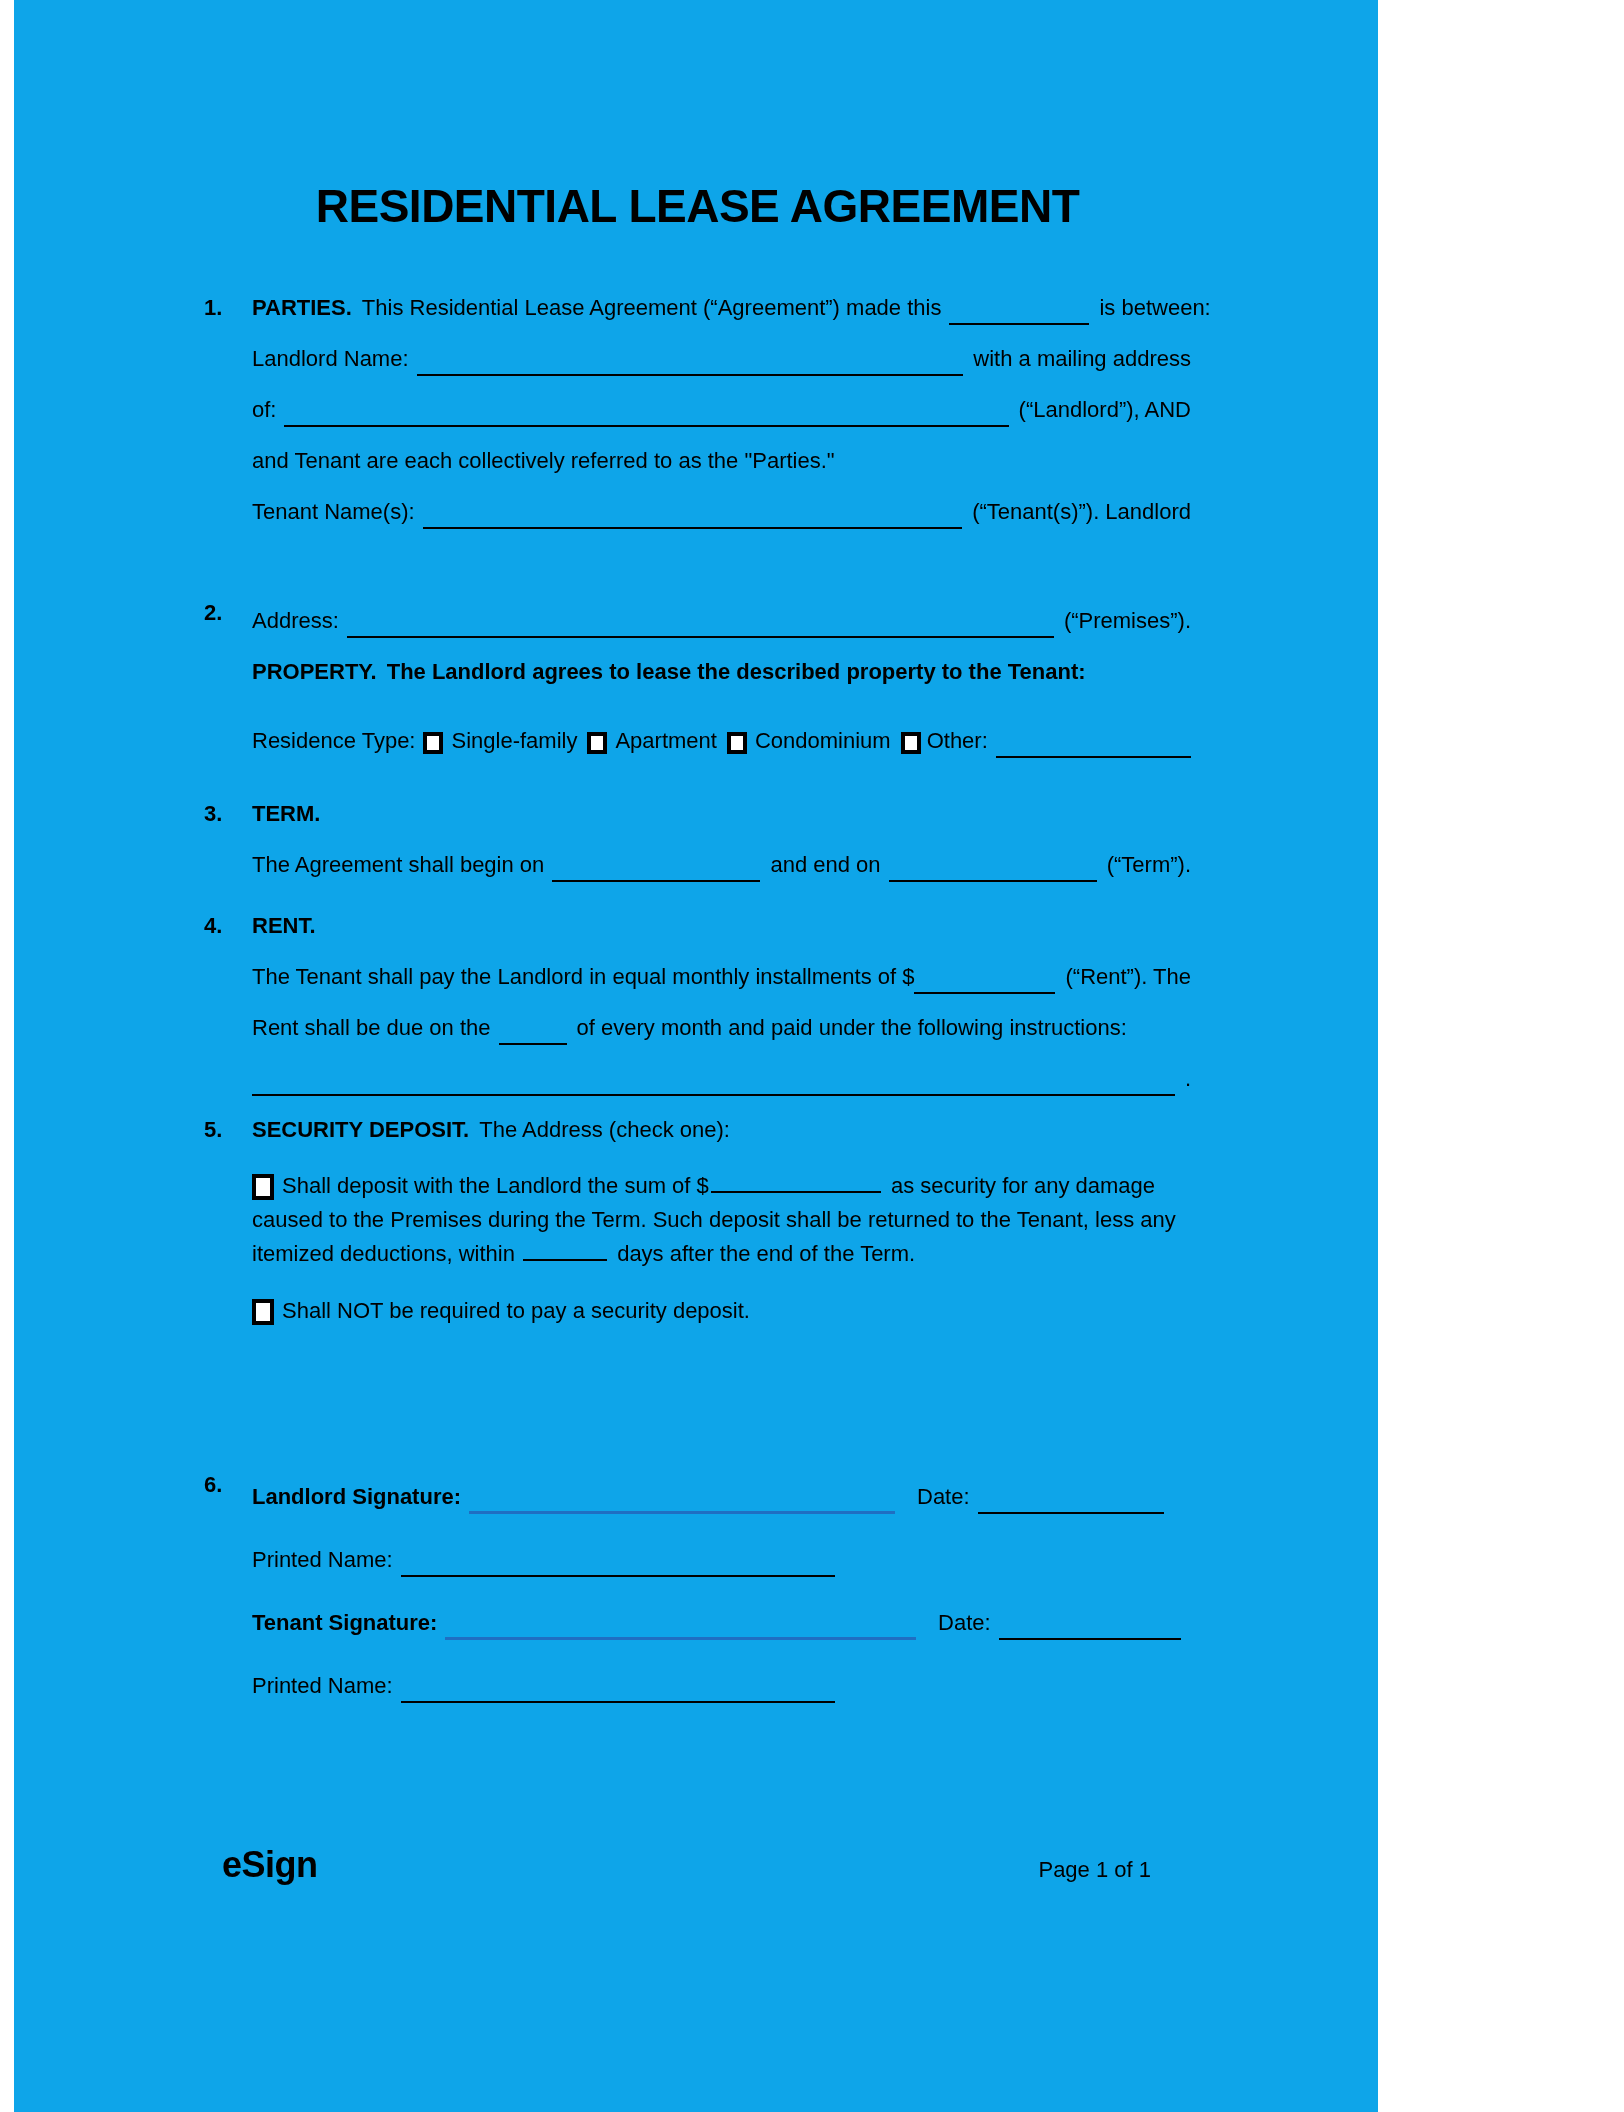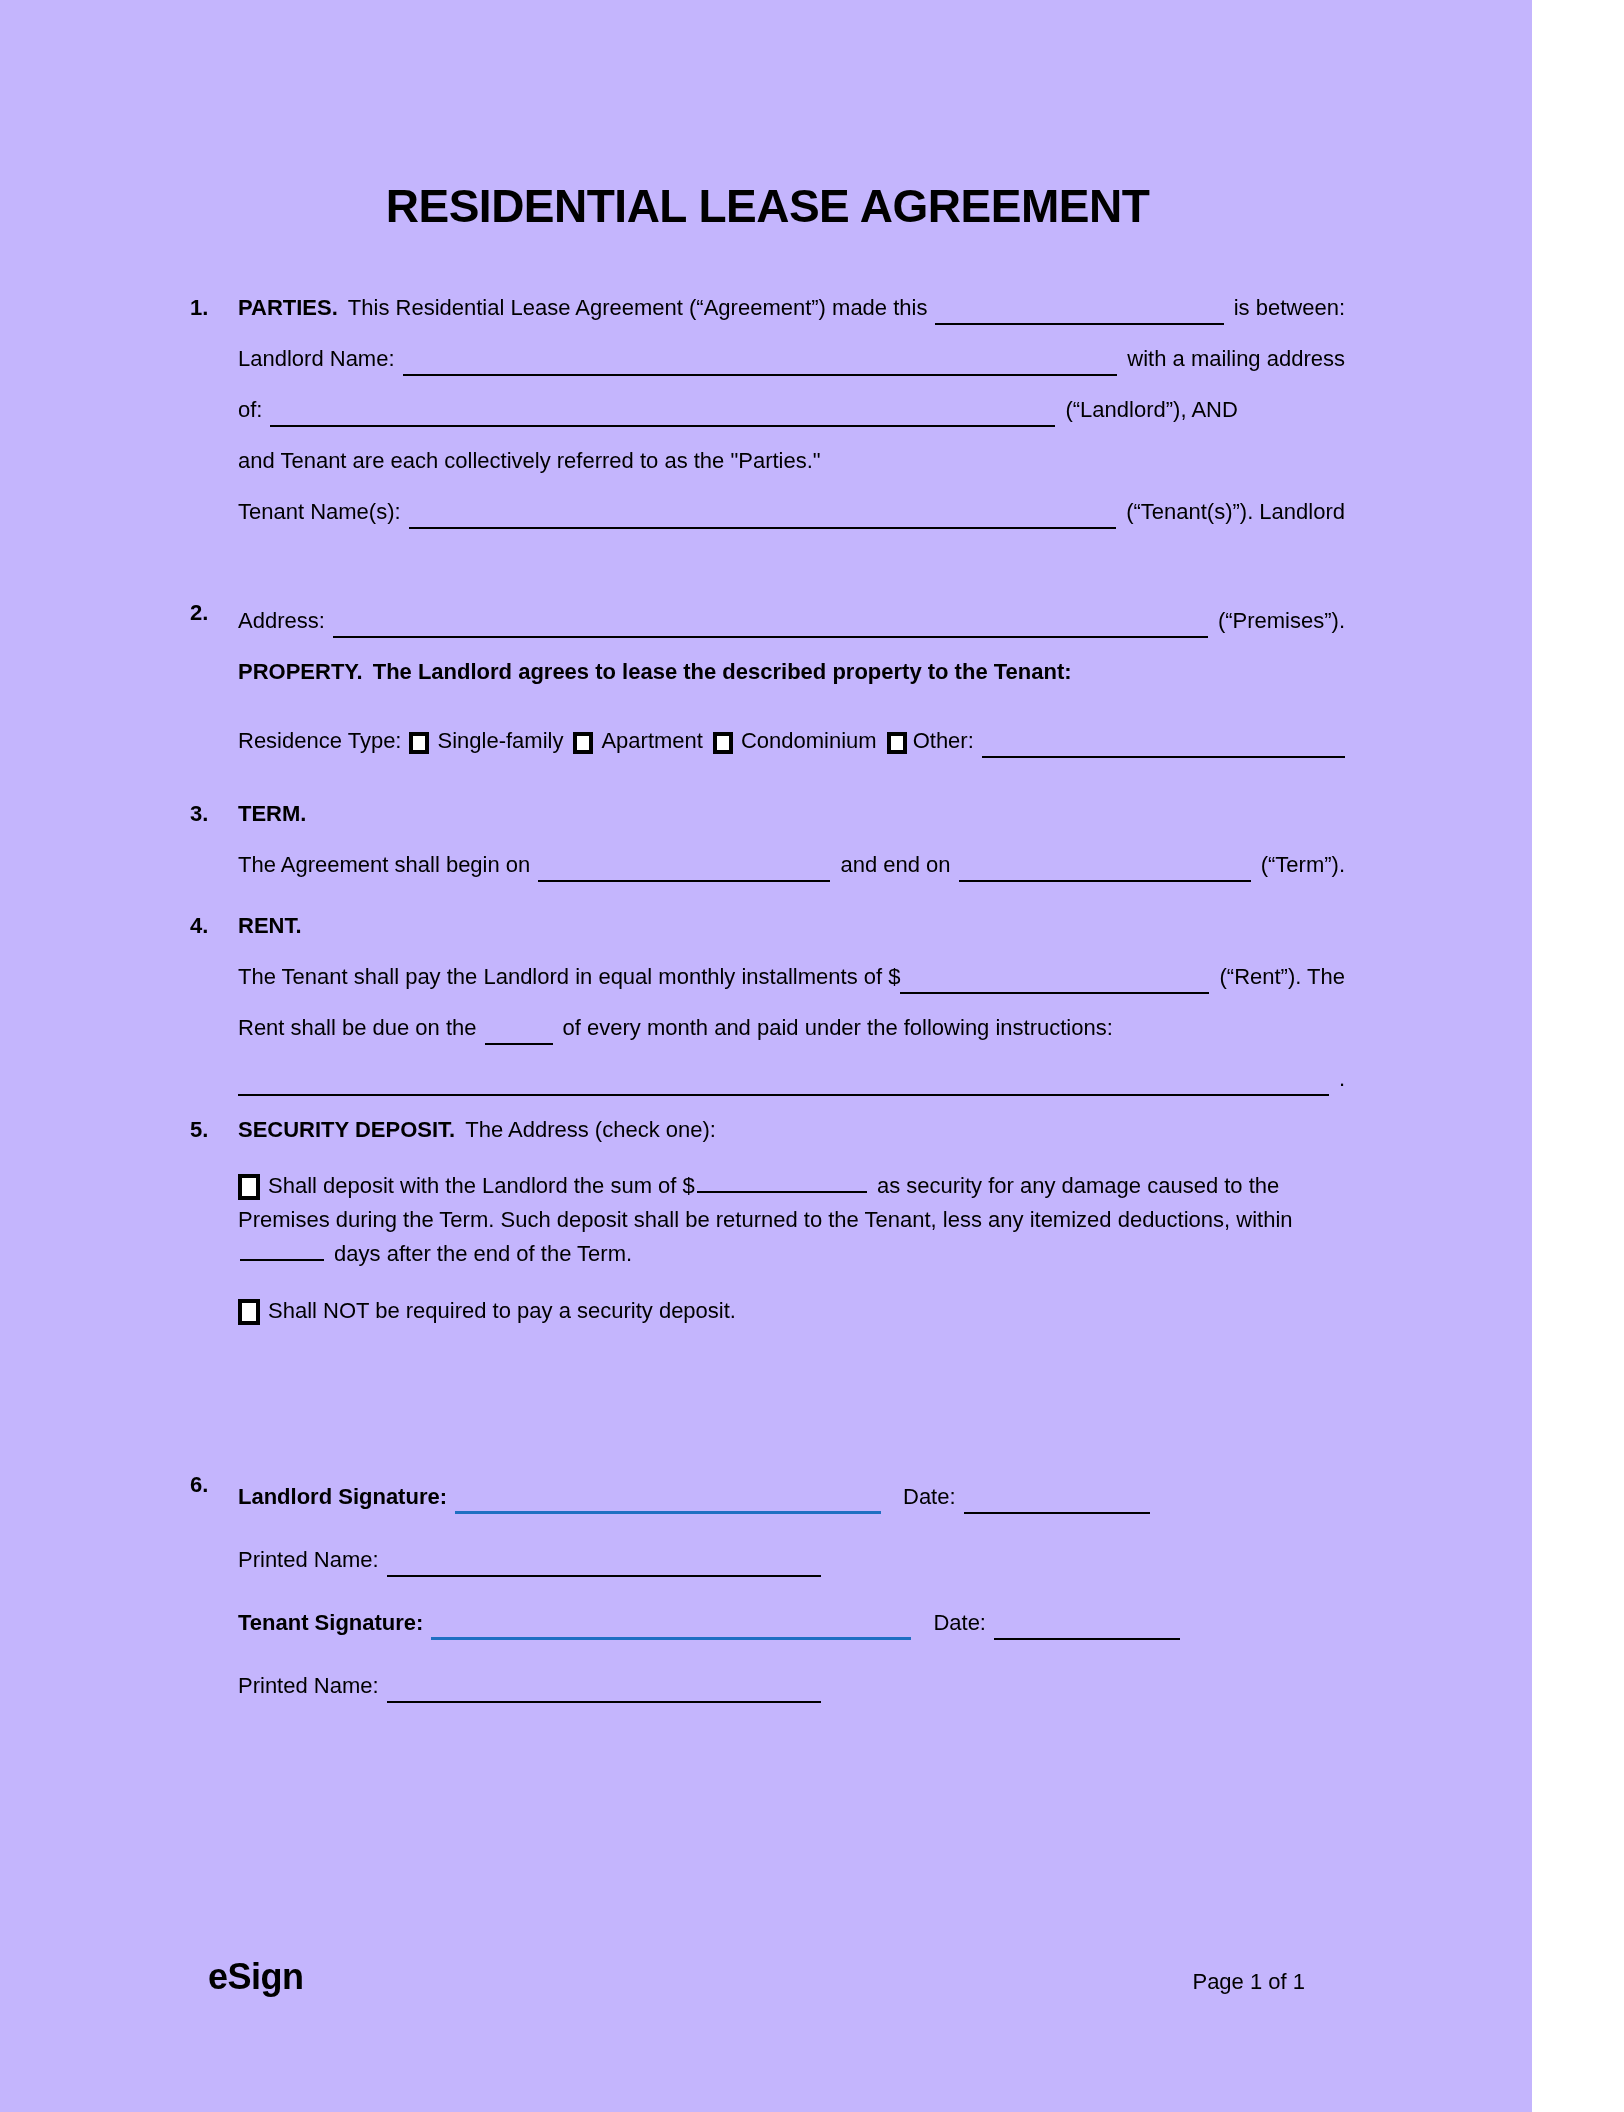--- a/index.html
+++ b/index.html
@@ -4,25 +4,26 @@
 <style>
   * { box-sizing: border-box; margin: 0; padding: 0; }
   html, body { background: #ffffff; }
   body {
     font-family: "Liberation Sans", "DejaVu Sans", sans-serif;
     color: #000;
     --sig-color: #1f6fc2;
   }
   .page {
     position: relative;
-    width: 1532px;
+    width: 1364px;
     height: 2112px;
-    background: #c4b5fd;
+    background: #0ea5e9;
     padding: 0 187px 0 190px;
     overflow: hidden;
+    margin-left: 14px;
   }
   .doc-title {
     margin-top: 178px;
     text-align: center;
     font-size: 46px;
     line-height: 56px;
     font-weight: bold;
     letter-spacing: -0.5px;
   }
   .sec { display: flex; align-items: flex-start; }
@@ -82,21 +83,21 @@
   .m-sec3 { margin-top: 22px; }
   .m-sec4 { margin-top: 10px; }
   .m-deposit { margin-top: 14px; }
   .m-shallnot { margin-top: 20px; line-height: 40px; }
   .m-sec6 { margin-top: 128px; }
   .m-sig { margin-top: 12px; }
   .footer {
     position: absolute;
     left: 208px;
     right: 227px;
-    top: 1956px;
+    top: 1844px;
     display: flex;
     justify-content: space-between;
     align-items: baseline;
   }
   .brand { font-size: 36px; font-weight: bold; letter-spacing: -0.5px; }
   .page-label { font-size: 22px; }
 </style>
 </head>
 <body style="--sig-color: #1f6fc2;">
 

